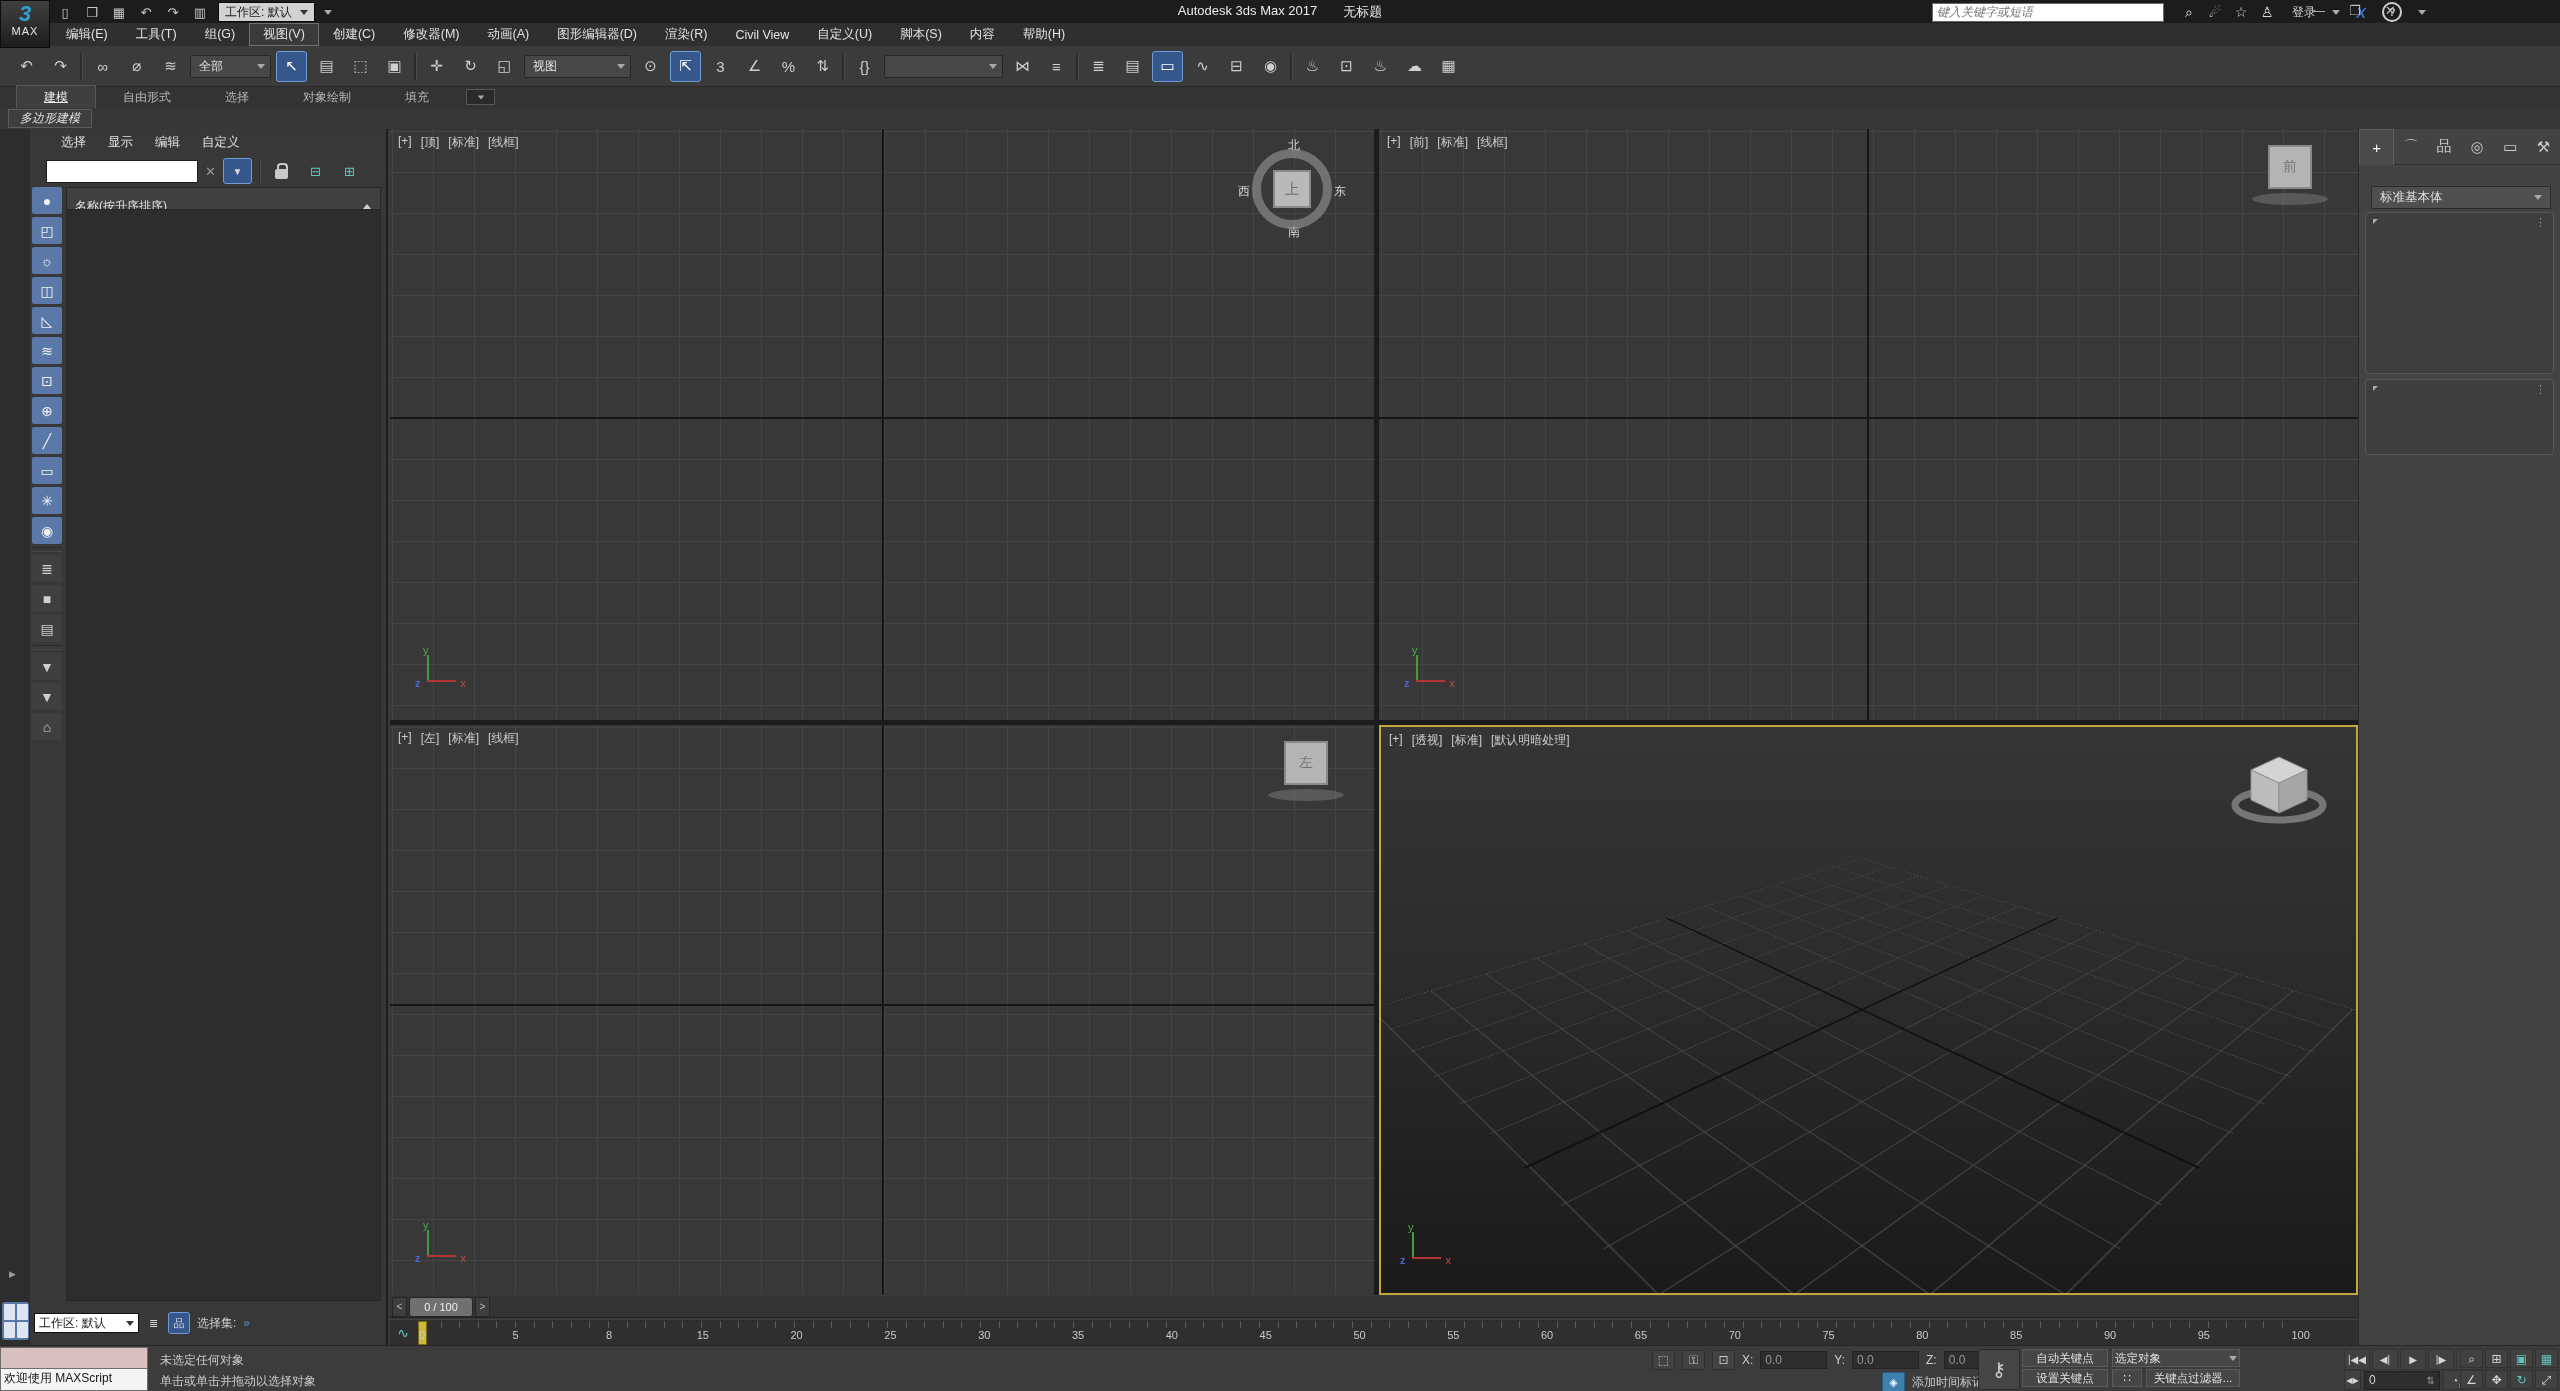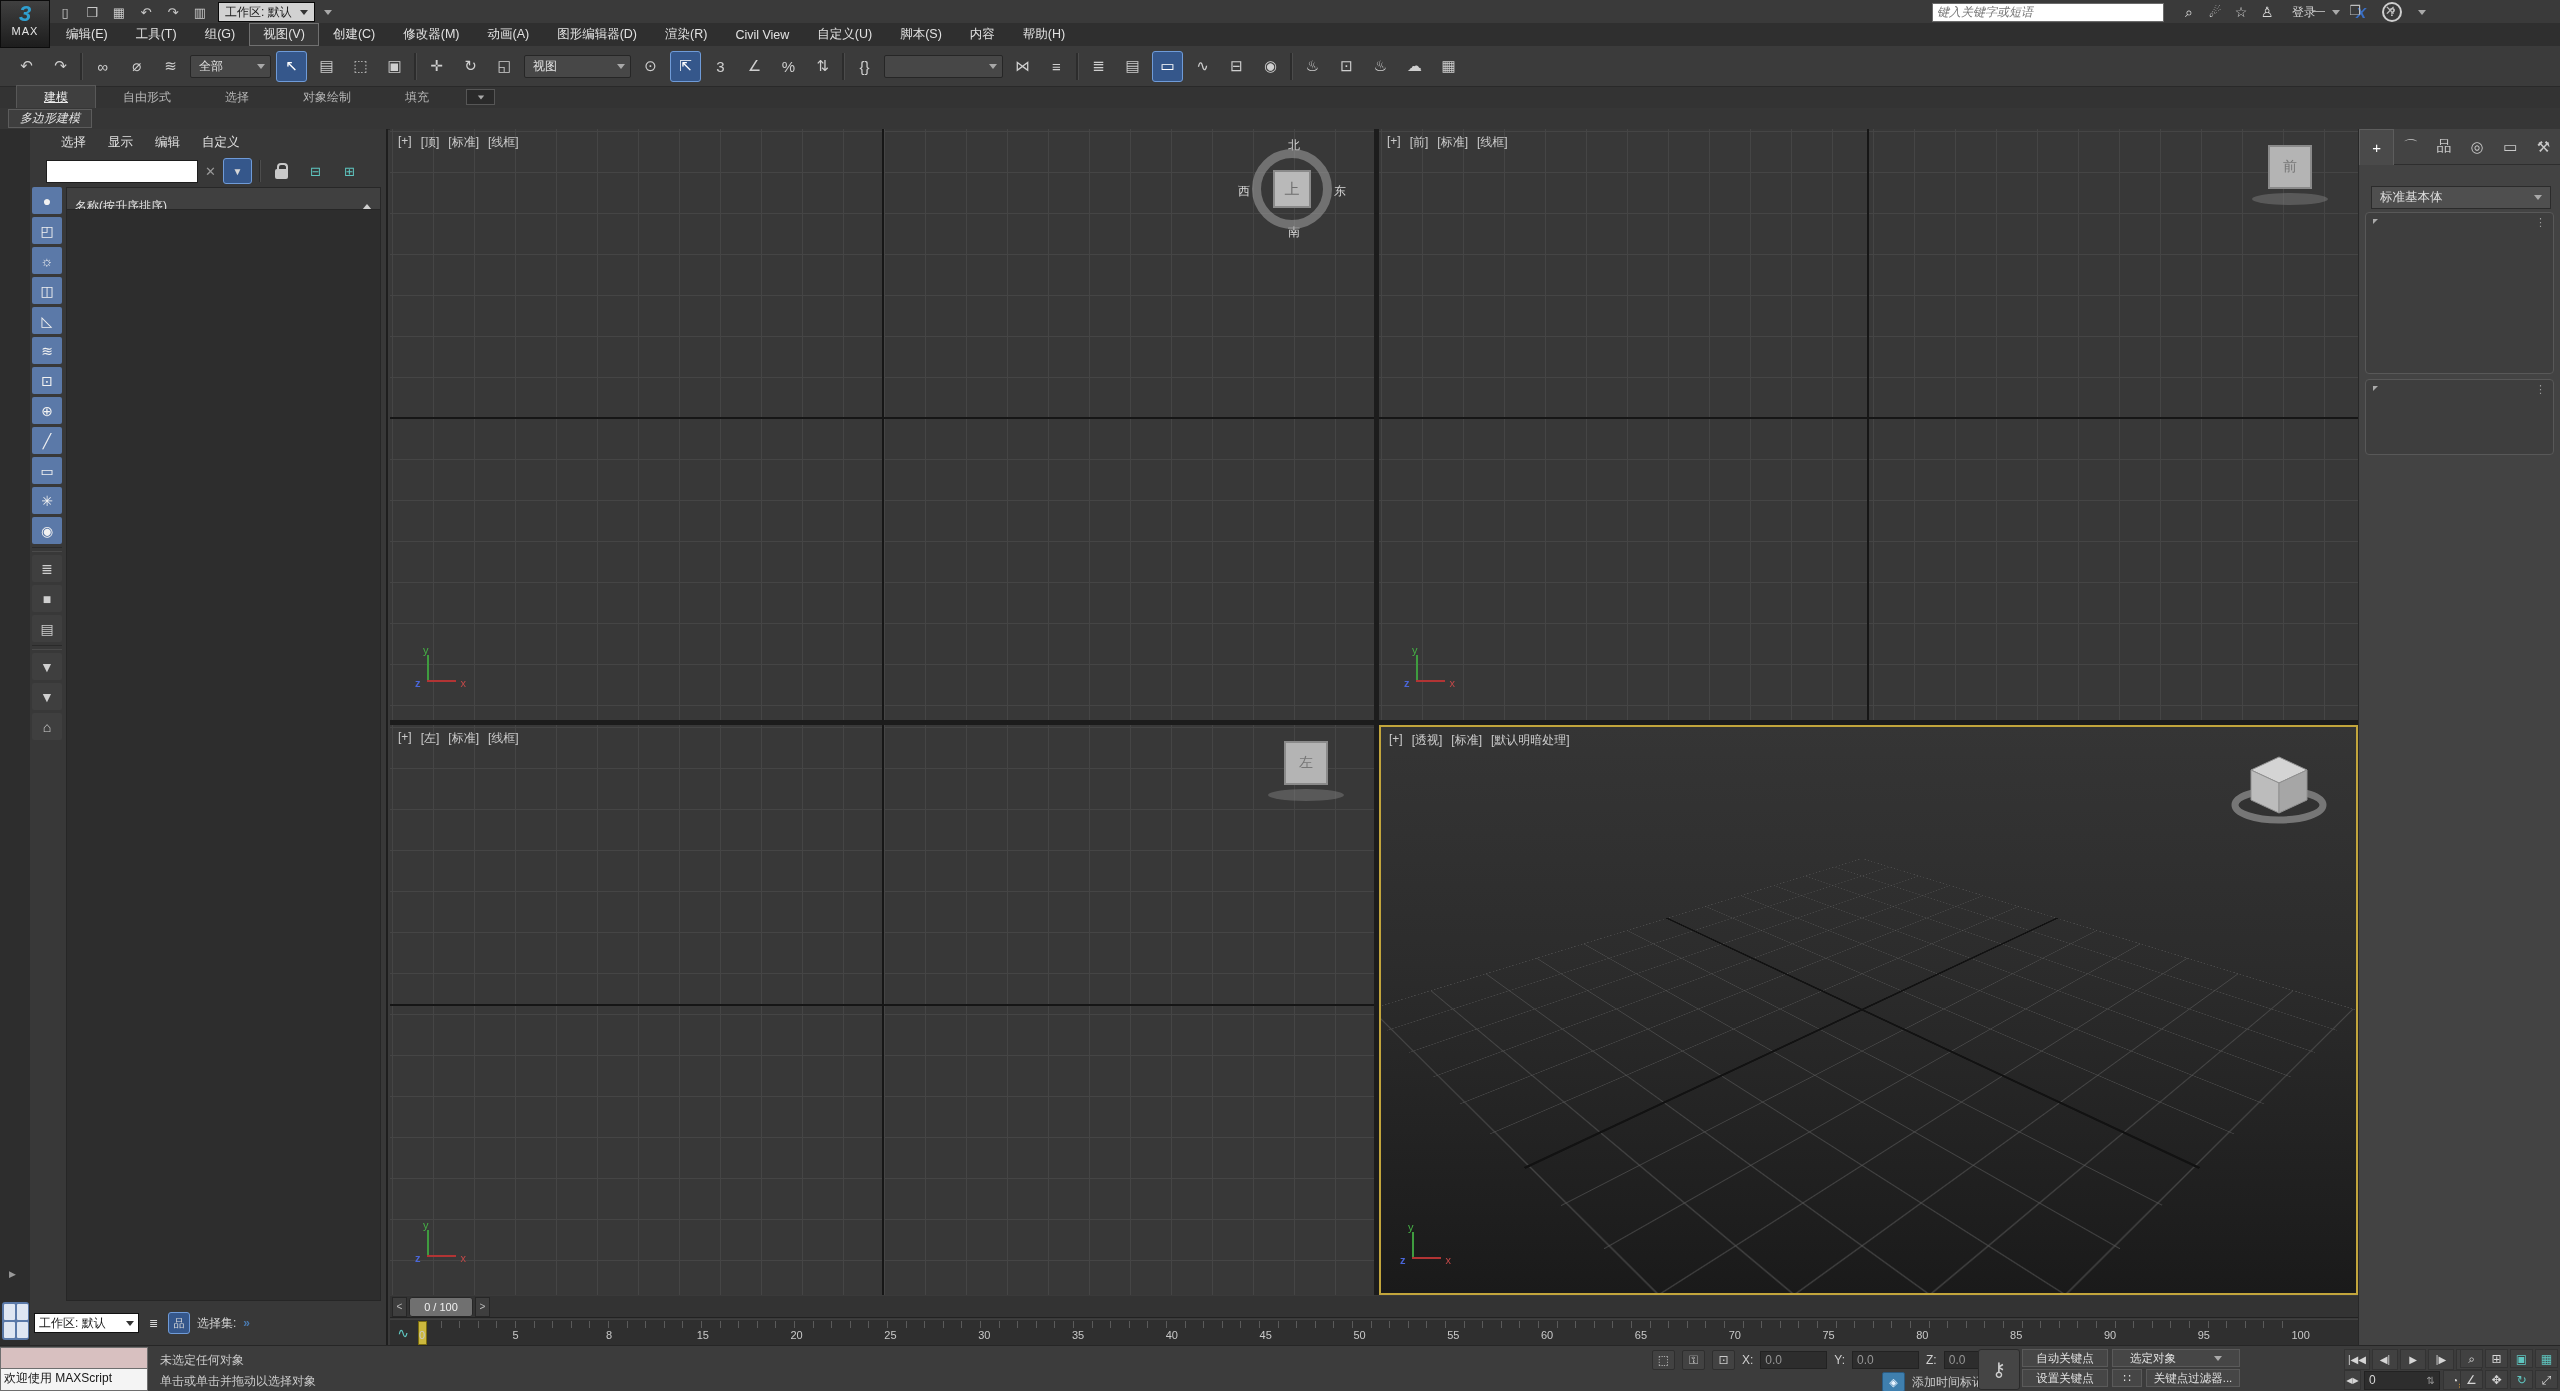--- a/index.html
+++ b/index.html
@@ -172,21 +172,21 @@
   .timetag{position:absolute;left:1882px;top:26px;display:flex;align-items:center;gap:7px;color:#c9c9c9;}
   .tt-btn{width:21px;height:18px;background:#3f7fae;border:1px solid #2a5a80;border-radius:2px;color:#eaf4ff;
           display:flex;align-items:center;justify-content:center;font-size:11px;}
   .keybig{position:absolute;left:1978px;top:3px;width:40px;height:39px;background:#454545;border:1px solid #2a2a2a;
           border-radius:3px;color:#cfcfcf;font-size:19px;display:flex;align-items:center;justify-content:center;}
   .akey{position:absolute;left:2022px;top:3px;width:86px;height:18px;}
   .skey{position:absolute;left:2022px;top:23px;width:86px;height:18px;}
   .stbtn{background:#464646;border:1px solid #5a5a5a;color:#e0e0e0;font-size:11.5px;display:flex;
          align-items:center;justify-content:center;box-sizing:border-box;}
   .kscope{position:absolute;left:2112px;top:3px;width:128px;height:18px;justify-content:space-between;
-          padding:0 17px;display:flex;align-items:center;}
+          padding:0 2px;display:flex;align-items:center;}
   .ksteps{position:absolute;left:2112px;top:23px;width:30px;height:18px;}
   .kfilter{position:absolute;left:2146px;top:23px;width:94px;height:18px;}
   .playback{position:absolute;left:2344px;top:3px;display:flex;gap:2px;}
   .pbtn{width:24px;height:19px;display:flex;align-items:center;justify-content:center;color:#d6d6d6;
         font-size:10px;background:#414141;border:1px solid #333;}
   .play-row2{position:absolute;left:2344px;top:24px;display:flex;gap:3px;align-items:center;}
   .keymode{width:15px;height:18px;}
   .frame-field{width:66px;height:17px;background:#2d2d2d;border:1px solid #222;color:#d6d6d6;display:flex;
                align-items:center;justify-content:space-between;padding:0 4px;}
   .spin{color:#9a9a9a;font-size:10px;}
@@ -211,20 +211,26 @@
                 border-right:5px solid transparent;}
   .cp-roll .dots{position:absolute;right:7px;top:3px;color:#9a9a9a;font-size:11px;}
   .roll1{top:83px;height:160px;}
   .roll2{top:250px;height:74px;}
 </style>
 </head>
 <body>
 
 <div id="app">
 
+  <div class="titlebar">
+    <div class="app-title">
+      <span>Autodesk 3ds Max 2017</span>
+      <span>无标题</span>
+    </div>
+  </div>
   <div class="applogo">
     <span class="l1">3</span>
     <span class="l2">MAX</span>
   </div>
   <div class="qat">
     <div style="display:flex;gap:9px;">
         <span class="qico">▯</span>
         <span class="qico">❒</span>
         <span class="qico">▦</span>
         <span class="qico">↶</span>

